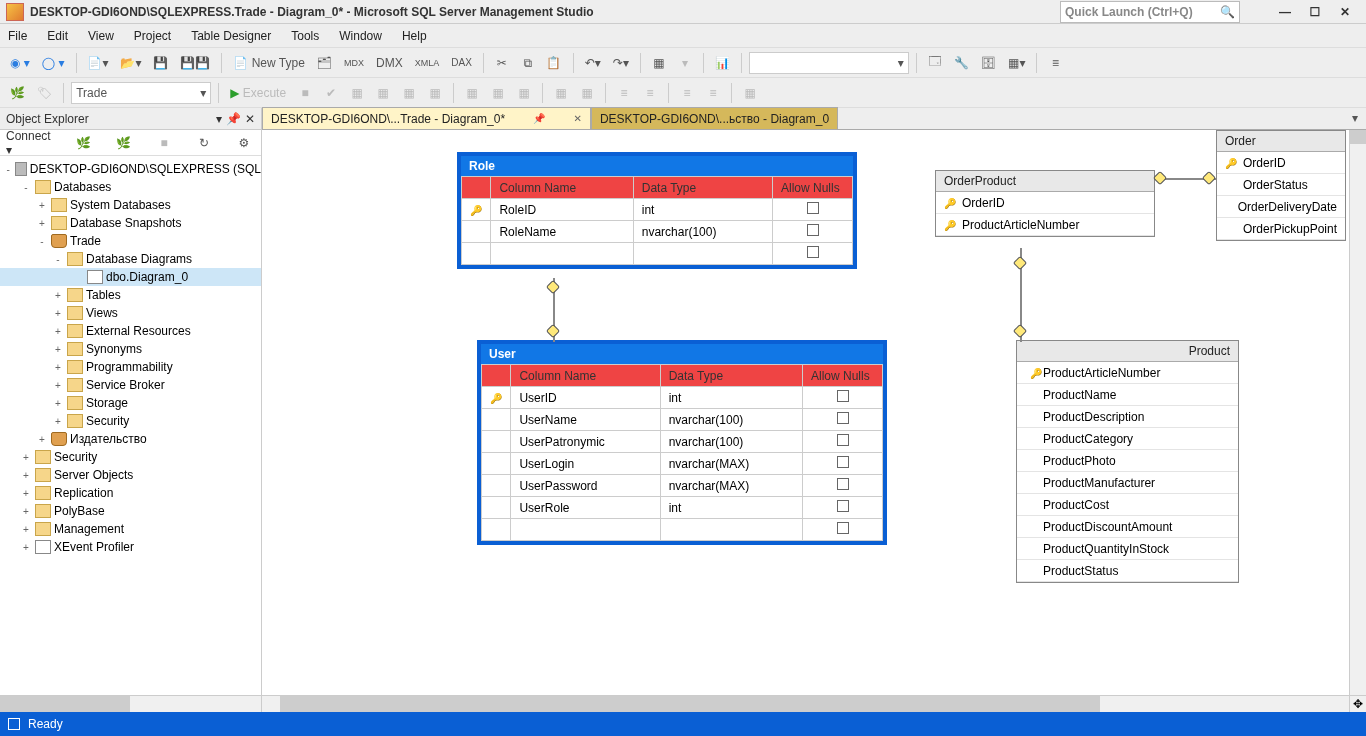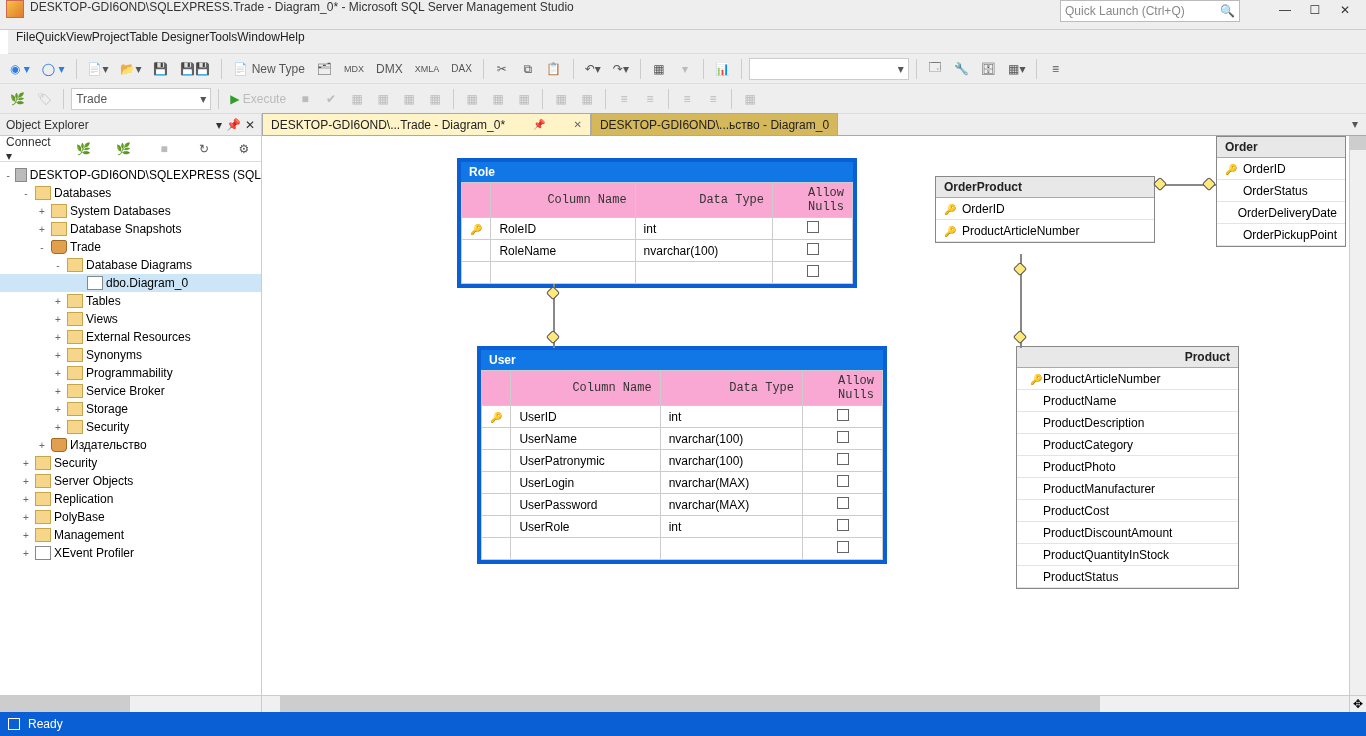--- a/index.html
+++ b/index.html
@@ -1,25 +1,25 @@
 <!DOCTYPE html>
 <html><head>
 <meta charset="utf-8">
 <style>
   * { box-sizing: border-box; margin: 0; padding: 0; font-family: "Segoe UI", Tahoma, sans-serif; font-size: 12px; }
   body { background: #fff; overflow: hidden; width: 1366px; height: 736px; display: flex; flex-direction: column; }
   
-  .titlebar { height: 30px; display: flex; align-items: flex-start; padding: 0 6px; background: #eee; border-bottom: 1px solid #ccc; }
+  .titlebar { height: 24px; display: flex; align-items: center; padding: 0 6px; background: #eee; border-bottom: 1px solid #ccc; font-weight: bold; }
   .titlebar .appicon { width: 18px; height: 18px; background: linear-gradient(135deg,#f6c244,#e07a2f); border: 1px solid #c65; margin-right: 6px; }
   .titlebar .title { flex: 0 0 auto; color: #333; }
   .titlebar .spacer { flex: 1; }
   .quicklaunch { width: 180px; height: 22px; border: 1px solid #bbb; padding: 0 4px; color: #888; background: #fff; display:flex; align-items:center; justify-content:space-between; margin-right: 30px; }
   .wbtn { width: 30px; height: 20px; display: flex; align-items:center; justify-content:center; color:#333; }
   
-  .menubar { height: 24px; display:flex; align-items:flex-start; padding: 0 8px; background:#eee; border-bottom:1px solid #ddd;margin-left:8px; }
+  .menubar { height: 24px; display:flex; align-items:center; padding: 0 8px; gap: 20px; background:#eee; border-bottom:1px solid #ddd; }
   .menubar span { color:#222; }
   
   .toolbar { height: 30px; display:flex; align-items:center; padding: 0 6px; background:#eee; border-bottom:1px solid #ddd; gap:4px; }
   .tbtn { height: 22px; min-width: 22px; padding: 0 3px; display:flex; align-items:center; justify-content:center; border:1px solid transparent; color:#555; }
   .tbtn.disabled { color:#bbb; }
   .sep { width:1px; height:20px; background:#ccc; margin:0 3px; }
   .tdrop { height: 22px; border:1px solid #ccc; background:#fff; padding: 0 4px; display:flex; align-items:center; min-width:140px; color:#555; justify-content:space-between; }
   .tdrop.small { min-width: 160px; }
   
   .main { flex:1; display:flex; min-height:0; }
@@ -49,27 +49,27 @@
   .canvaswrap { flex:1; position:relative; overflow:hidden; background:#fff; }
   .canvas { position:absolute; left:0; top:0; right:0; bottom:17px; }
   .hscroll { position:absolute; left:0; right:17px; bottom:0; height:17px; background:#f0f0f0; border-top:1px solid #ccc; }
   .hscroll .thumb { position:absolute; left:18px; top:0; height:100%; width:820px; background:#cdcdcd; }
   .vscroll { position:absolute; right:0; top:0; bottom:17px; width:17px; background:#f0f0f0; border-left:1px solid #ccc; }
   .corner { position:absolute; right:0; bottom:0; width:17px; height:17px; background:#f0f0f0; border-left:1px solid #ccc; border-top:1px solid #ccc; display:flex; align-items:center; justify-content:center; }
   
   .dtable { position:absolute; border:4px solid #0a5fd4; background:#fff; box-shadow:0 0 0 1px #083e86 inset; }
   .dtable.plain { border:1px solid #888; box-shadow:none; }
   .dtable .thead { background:#1177e6; color:#fff; font-weight:bold; padding:3px 8px; }
-  .dtable.plain .thead { background:#e8e8e8; color:#222; font-weight:bold; border-bottom:1px solid #aaa; }
+  .dtable.plain .thead { background:#e8e8e8; color:#222; font-weight:normal; border-bottom:1px solid #aaa; }
   .dtable .grid { display:table; width:100%; border-collapse:collapse; }
   .dtable .grow { display:table-row; }
   .dtable .gcell { display:table-cell; border:1px solid #ccc; padding:3px 8px; height:22px; vertical-align:middle; }
   .gcell.key { width:24px; text-align:center; }
   .gcell.chk { width:80px; text-align:center; }
-  .gcell.colh { background:#f9a8d4; font-weight:normal; text-align:right; color:#333;font-family:Liberation Mono, monospace; }
+  .gcell.colh { background:#ef4444; font-weight:normal; text-align:left; color:#333; }
   .keyicon { color:#d4a017; font-size:10px; }
   .chkbox { width:12px; height:12px; border:1px solid #666; display:inline-block; }
   .simplelist .row { display:flex; align-items:center; height:22px; border-bottom:1px solid #e4e4e4; padding:0 8px; }
   .simplelist .row .k { width:18px; }
   .connector { position:absolute; background:#888; }
   .connend { position:absolute; width:10px; height:10px; border:1px solid #555; background:#ffe97a; border-radius:2px; transform:rotate(45deg); }
   
   .statusbar { height:24px; background:#0a5fd4; color:#fff; display:flex; align-items:center; padding:0 8px; gap:8px; }
   .statusbar .sq { width:12px; height:12px; border:1px solid #fff; }
 </style>
@@ -84,21 +84,21 @@
     <span>Quick Launch (Ctrl+Q)</span>
     <span>🔍</span>
   </div>
   <div class="wbtn">―</div>
   <div class="wbtn">☐</div>
   <div class="wbtn">✕</div>
 </div>
 
 <div class="menubar">
   <span>File</span>
-  <span>Quick</span>
+  <span>Edit</span>
   <span>View</span>
   <span>Project</span>
   <span>Table Designer</span>
   <span>Tools</span>
   <span>Window</span>
   <span>Help</span>
 </div>
 
 <div class="toolbar">
   <div class="tbtn" style="color:#2a7de1;">◉ ▾</div>

